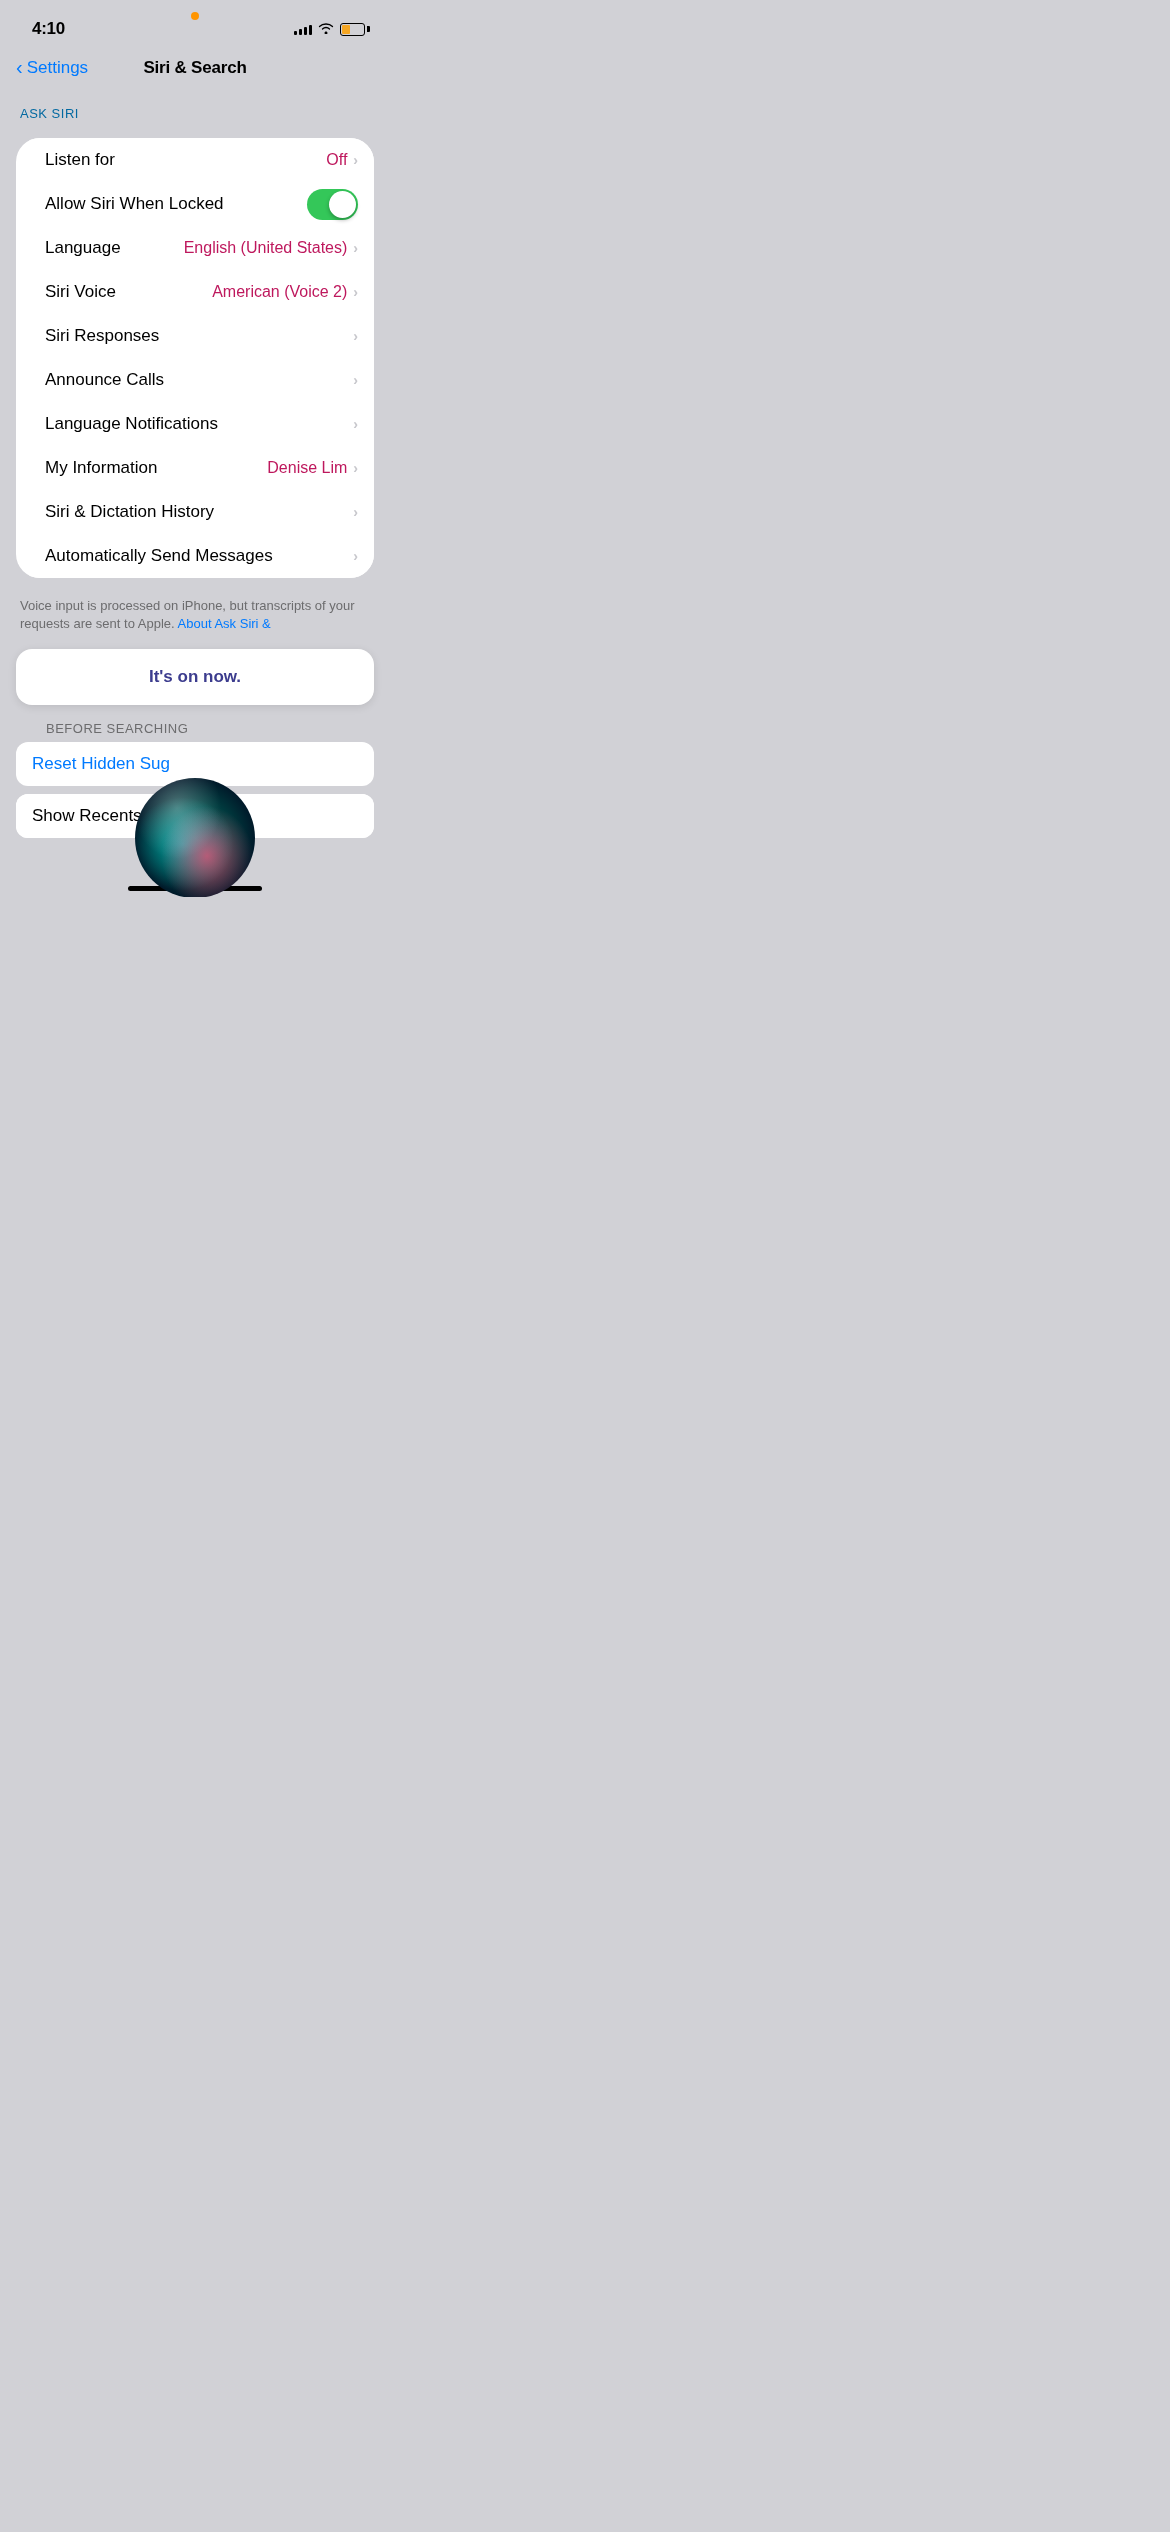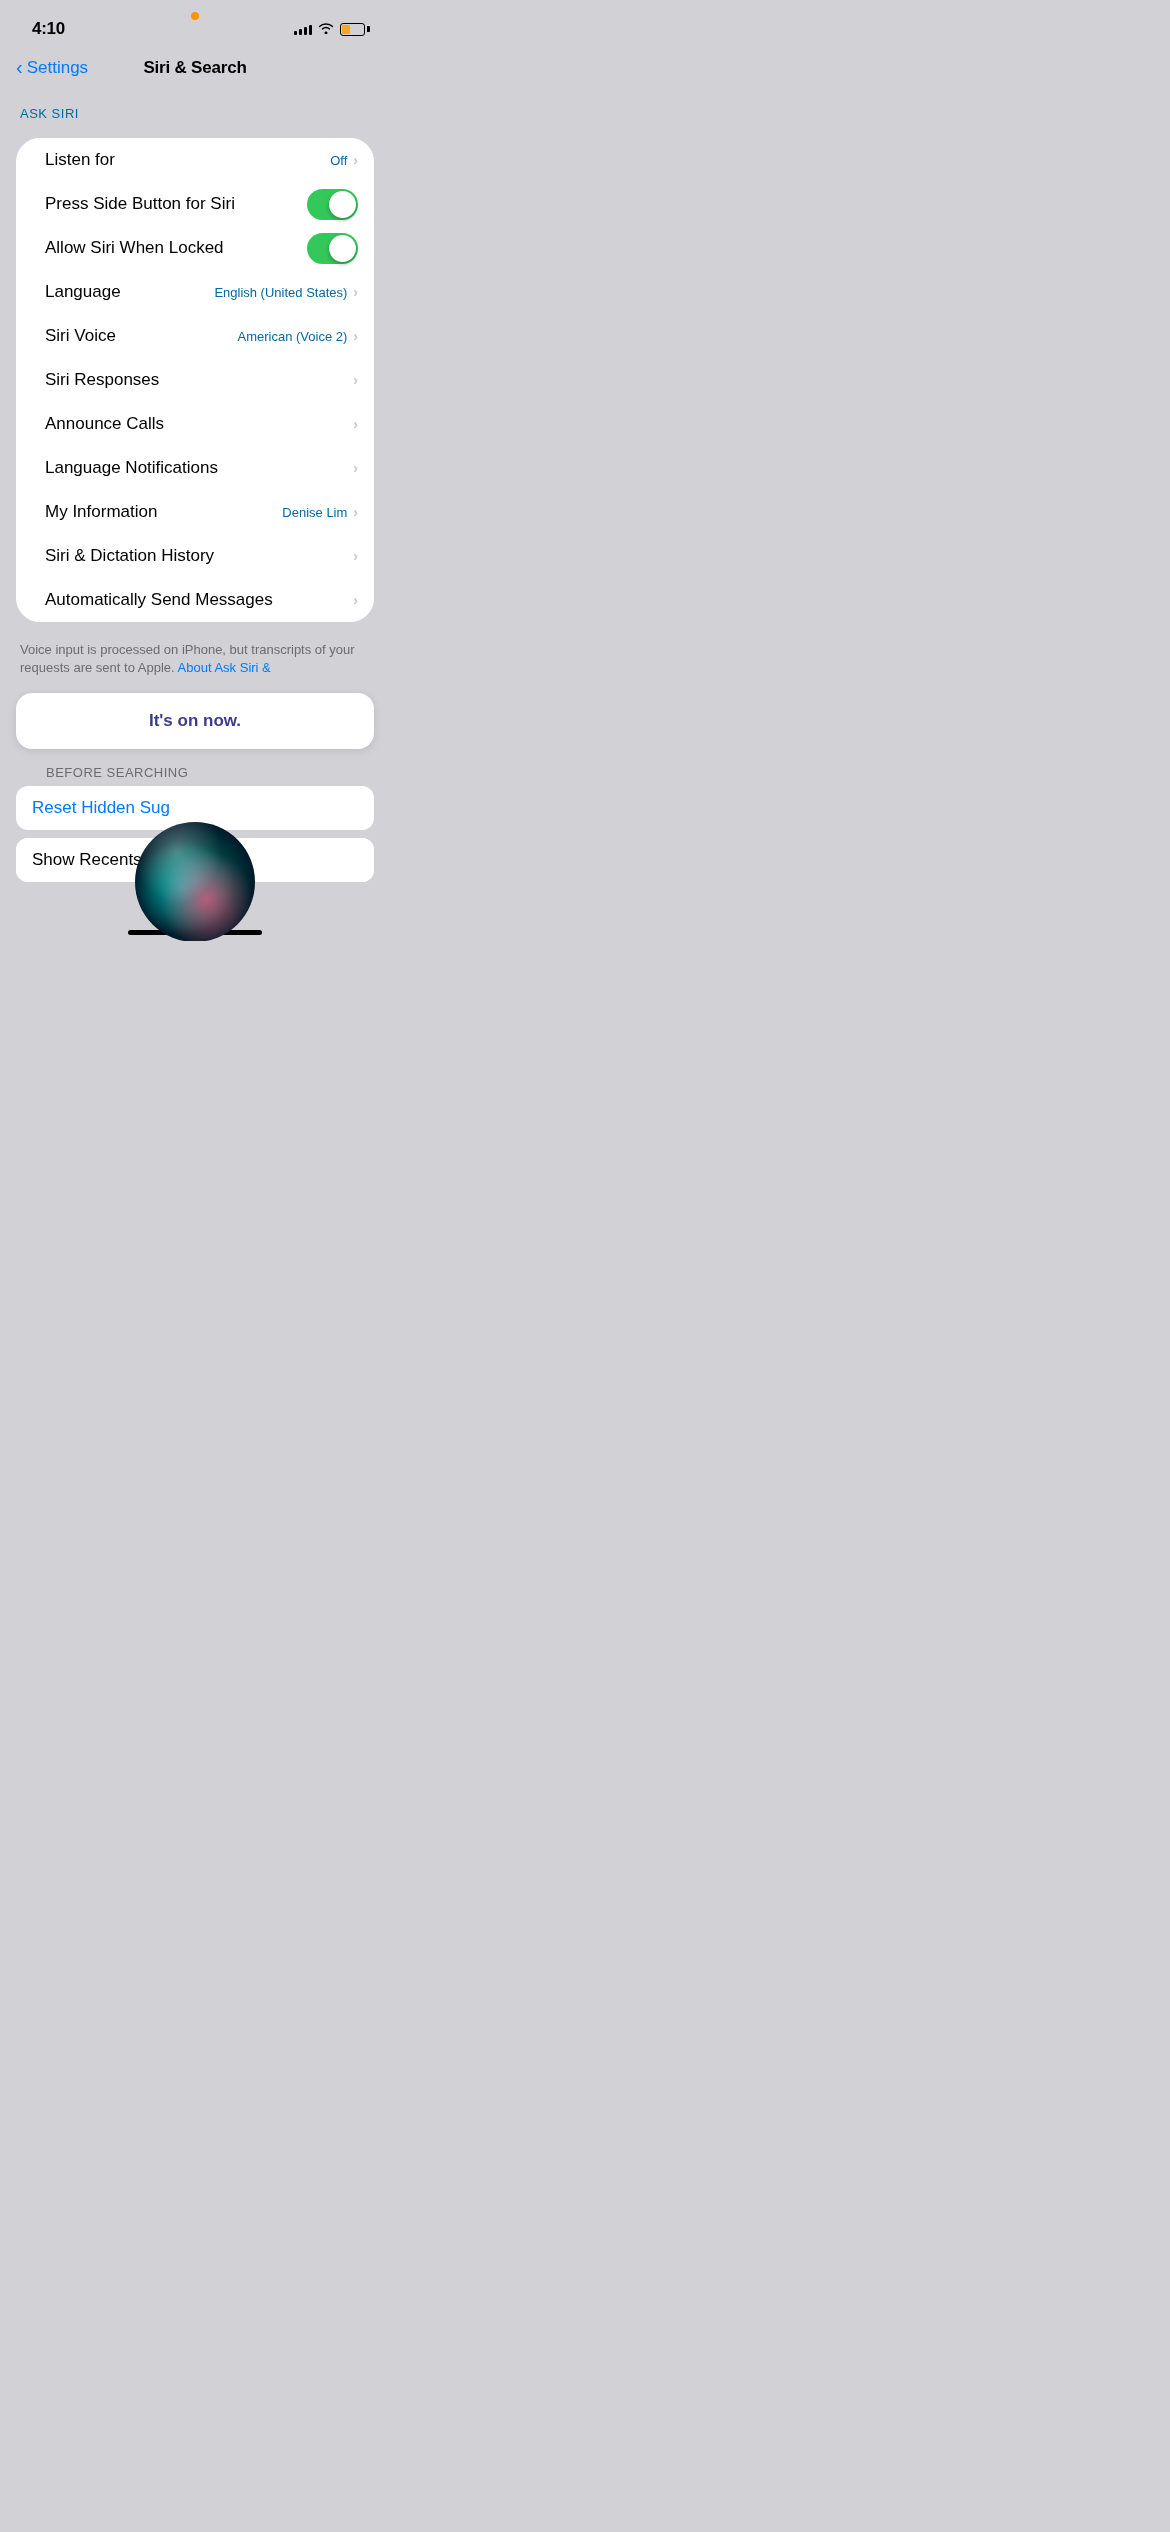--- a/index.html
+++ b/index.html
@@ -169,22 +169,22 @@
       background: #c6c6c8;
     }
 
     .row-label {
       font-size: 17px;
       color: #000;
       flex: 1;
     }
 
     .row-value {
-      font-size: 13px;
-      color: #0369a1;
+      font-size: 16px;
+      color: #be185d;
       margin-right: 6px;
     }
 
     .row-chevron {
       color: #c7c7cc;
       font-size: 14px;
       font-weight: 600;
     }
 
     
@@ -356,26 +356,20 @@
 <div class="section-label">ASK SIRI</div>
 
 <div class="settings-group">
 
   <div class="settings-row">
     <span class="row-label">Listen for</span>
     <span class="row-value">Off</span>
     <span class="row-chevron">›</span>
   </div>
 
-  <div class="settings-row">
-    <span class="row-label">Press Side Button for Siri</span>
-    <div class="toggle on">
-      <div class="toggle-knob"></div>
-    </div>
-  </div>
 
   <div class="settings-row">
     <span class="row-label">Allow Siri When Locked</span>
     <div class="toggle on">
       <div class="toggle-knob"></div>
     </div>
   </div>
 
   <div class="settings-row">
     <span class="row-label">Language</span>

